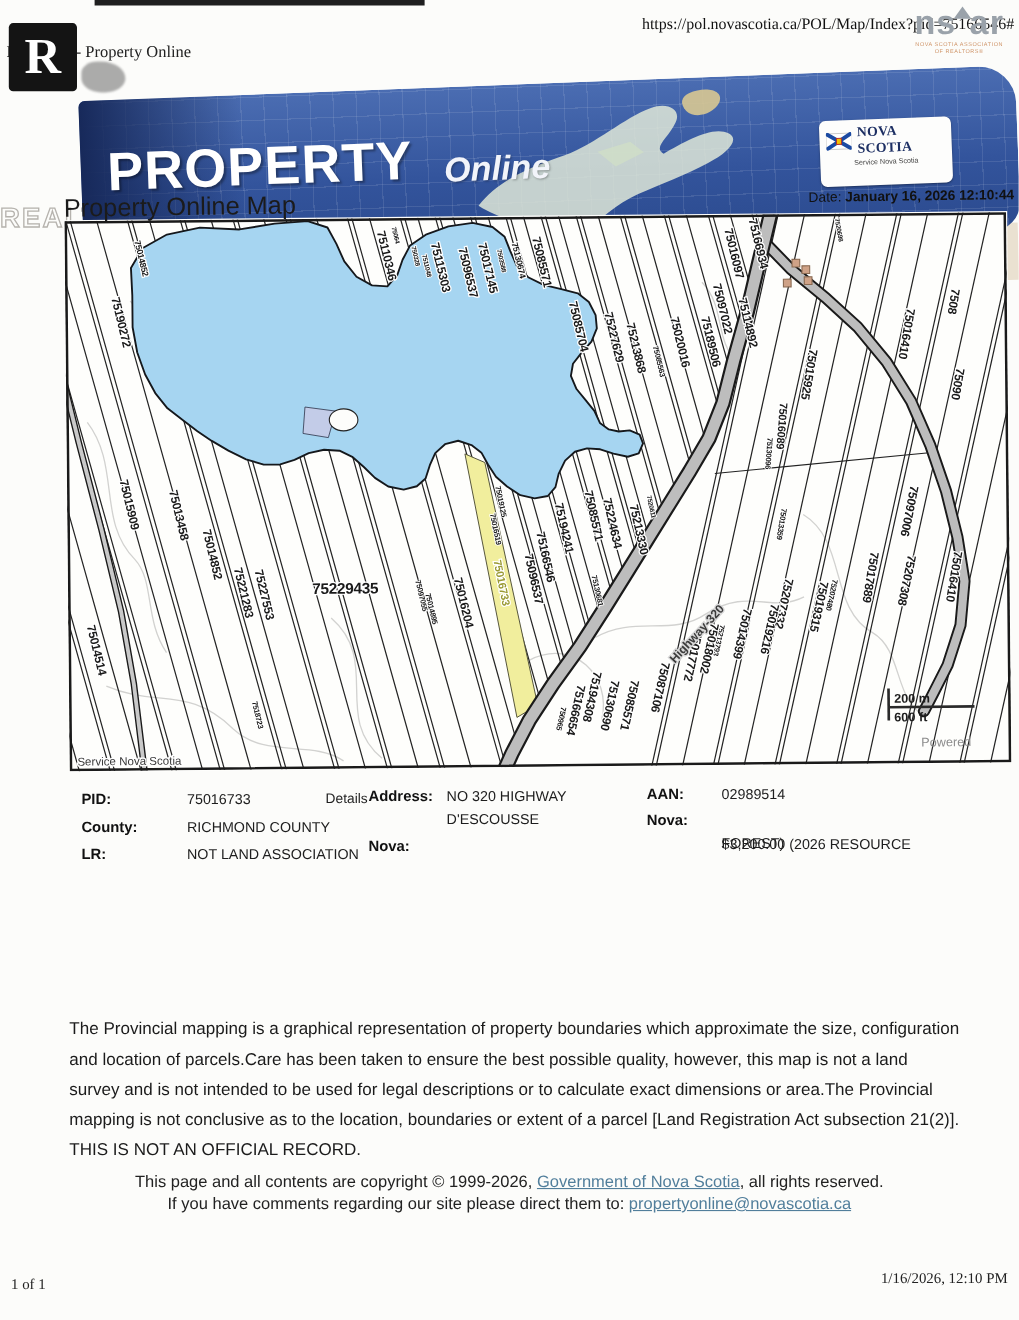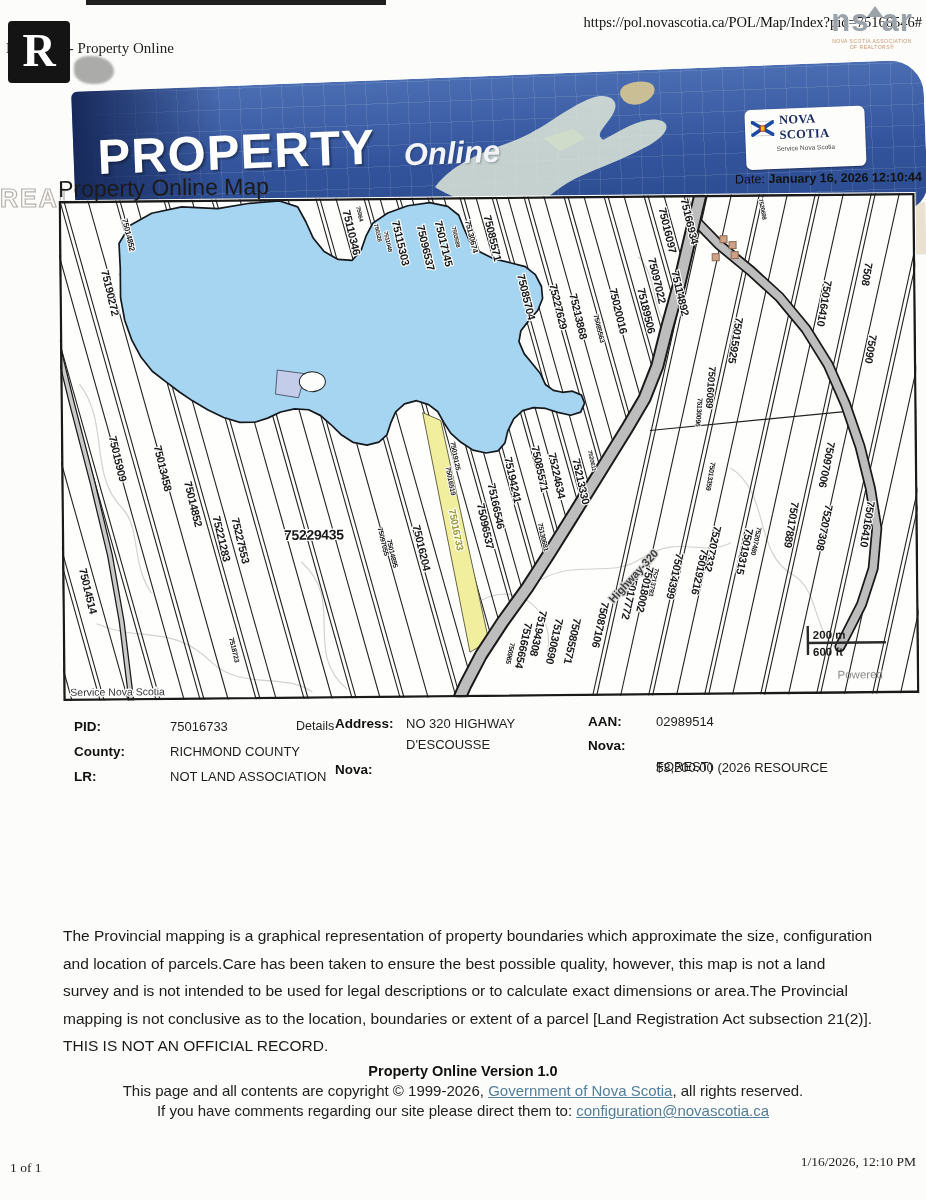--- a/index.html
+++ b/index.html
@@ -369,19 +369,18 @@
   <span class="abs dl" style="left:588px;top:714px">AAN:</span>
   <span class="abs dv" style="left:656px;top:714px">02989514</span>
   <span class="abs dl" style="left:588px;top:738px">Nova:</span>
   <span class="abs dv" style="left:656px;top:760px">$3,200.00 (2026 RESOURCE</span>
   <span class="abs dv" style="left:656px;top:759px">FOREST)</span>
 </div>
 
 <div class="abs disclaimer">The Provincial mapping is a graphical representation of property boundaries which approximate the size, configuration and location of parcels.Care has been taken to ensure the best possible quality, however, this map is not a land survey and is not intended to be used for legal descriptions or to calculate exact dimensions or area.The Provincial mapping is not conclusive as to the location, boundaries or extent of a parcel [Land Registration Act subsection 21(2)]. THIS IS NOT AN OFFICIAL RECORD.</div>
 
 <div class="abs foot">
-  <div class="ver">Property Online Version 1.0</div>
   <div class="ln"><span>This page and all contents are copyright © 1999-2026, </span><a href="#">Government of Nova Scotia</a><span>, all rights reserved.</span></div>
-  <div class="ln"><span>If you have comments regarding our site please direct them to: </span><a href="#">configuration@novascotia.ca</a></div>
+  <div class="ln"><span>If you have comments regarding our site please direct them to: </span><a href="#">propertyonline@novascotia.ca</a></div>
 </div>
 
 <div class="abs pagefoot" style="left:10px;top:1160px">1 of 1</div>
 <div class="abs pagefoot" style="right:10px;top:1154px">1/16/2026, 12:10 PM</div>
 
 </body></html>

